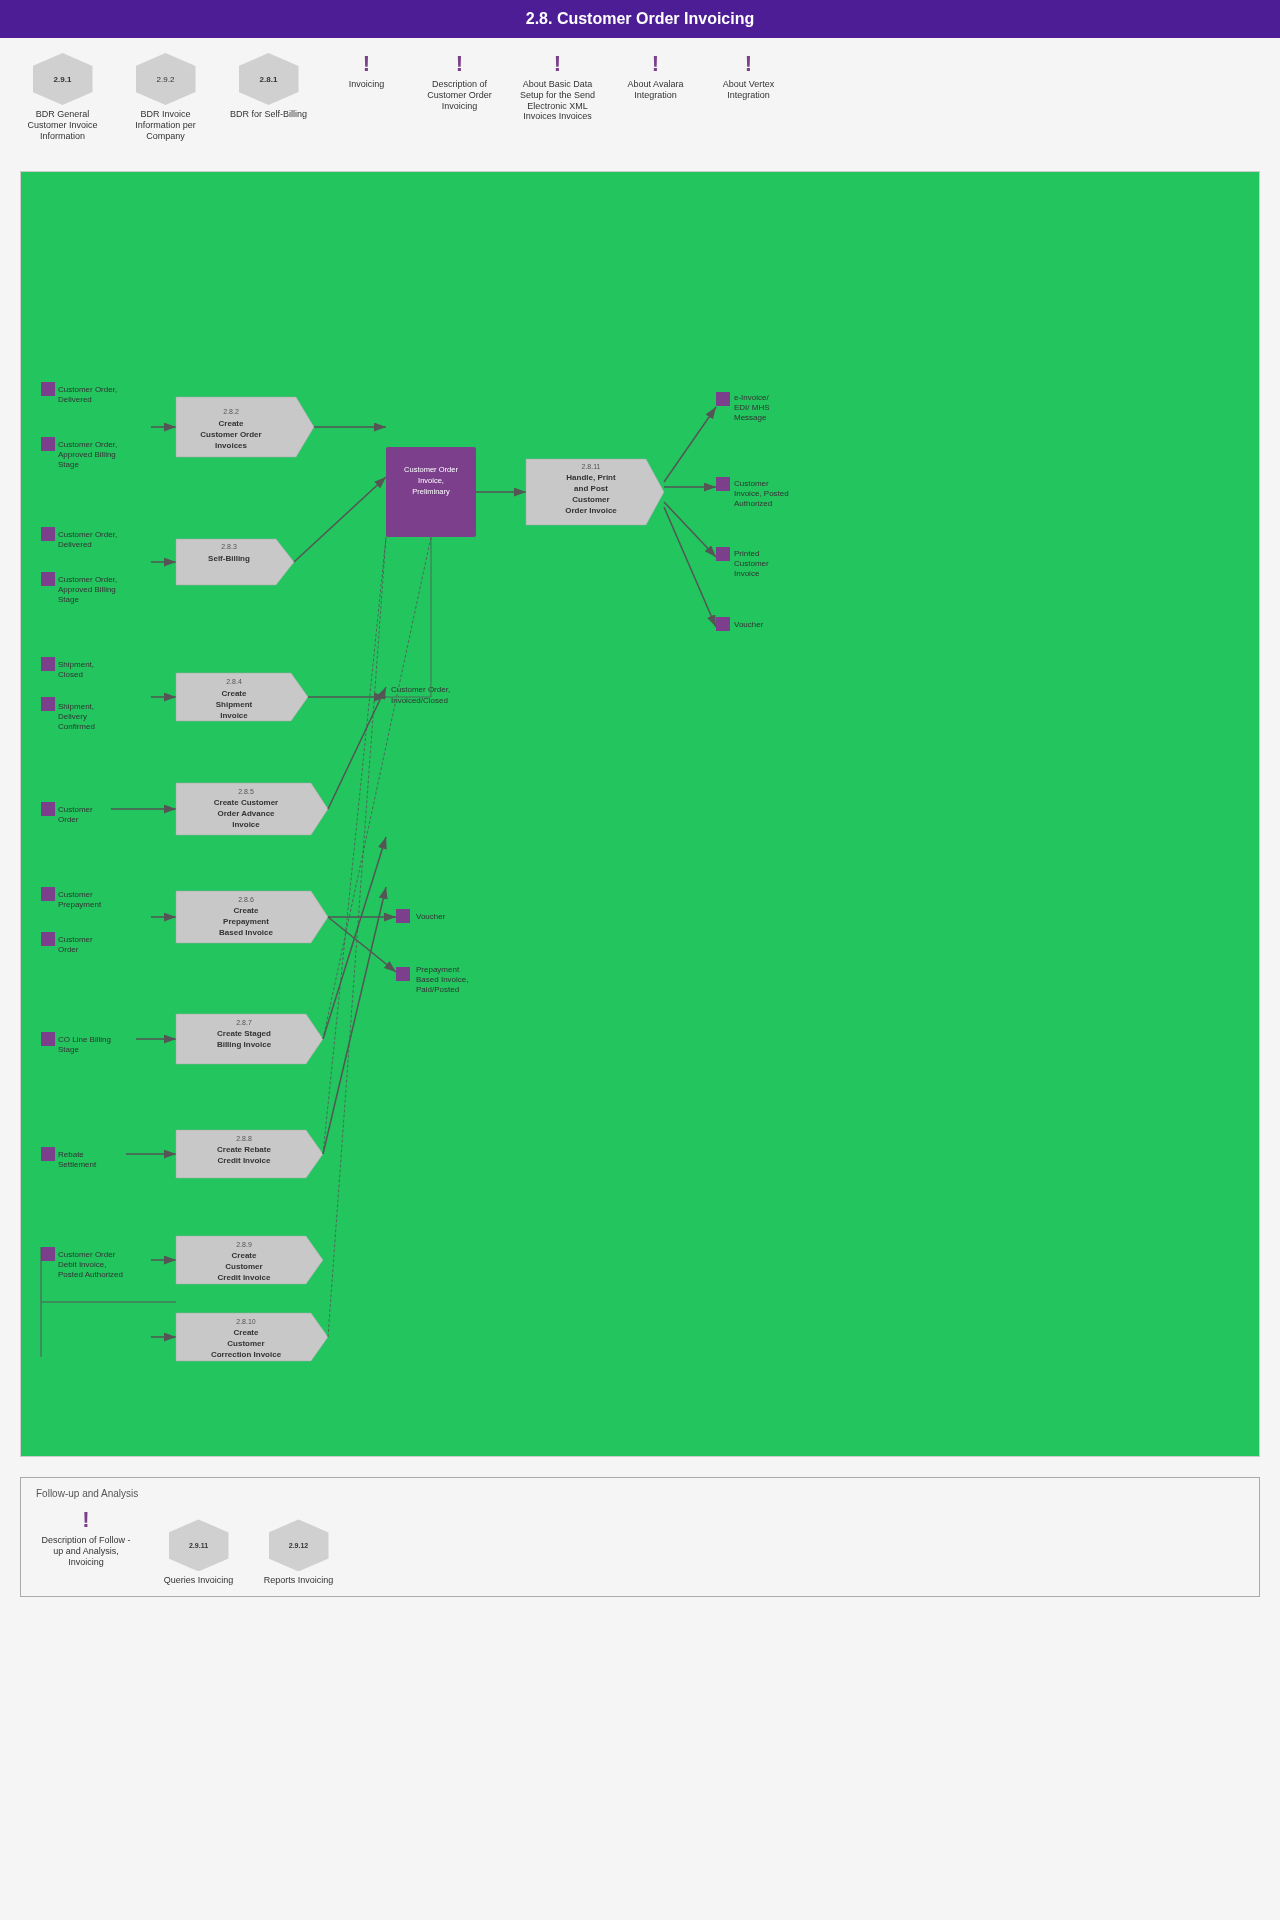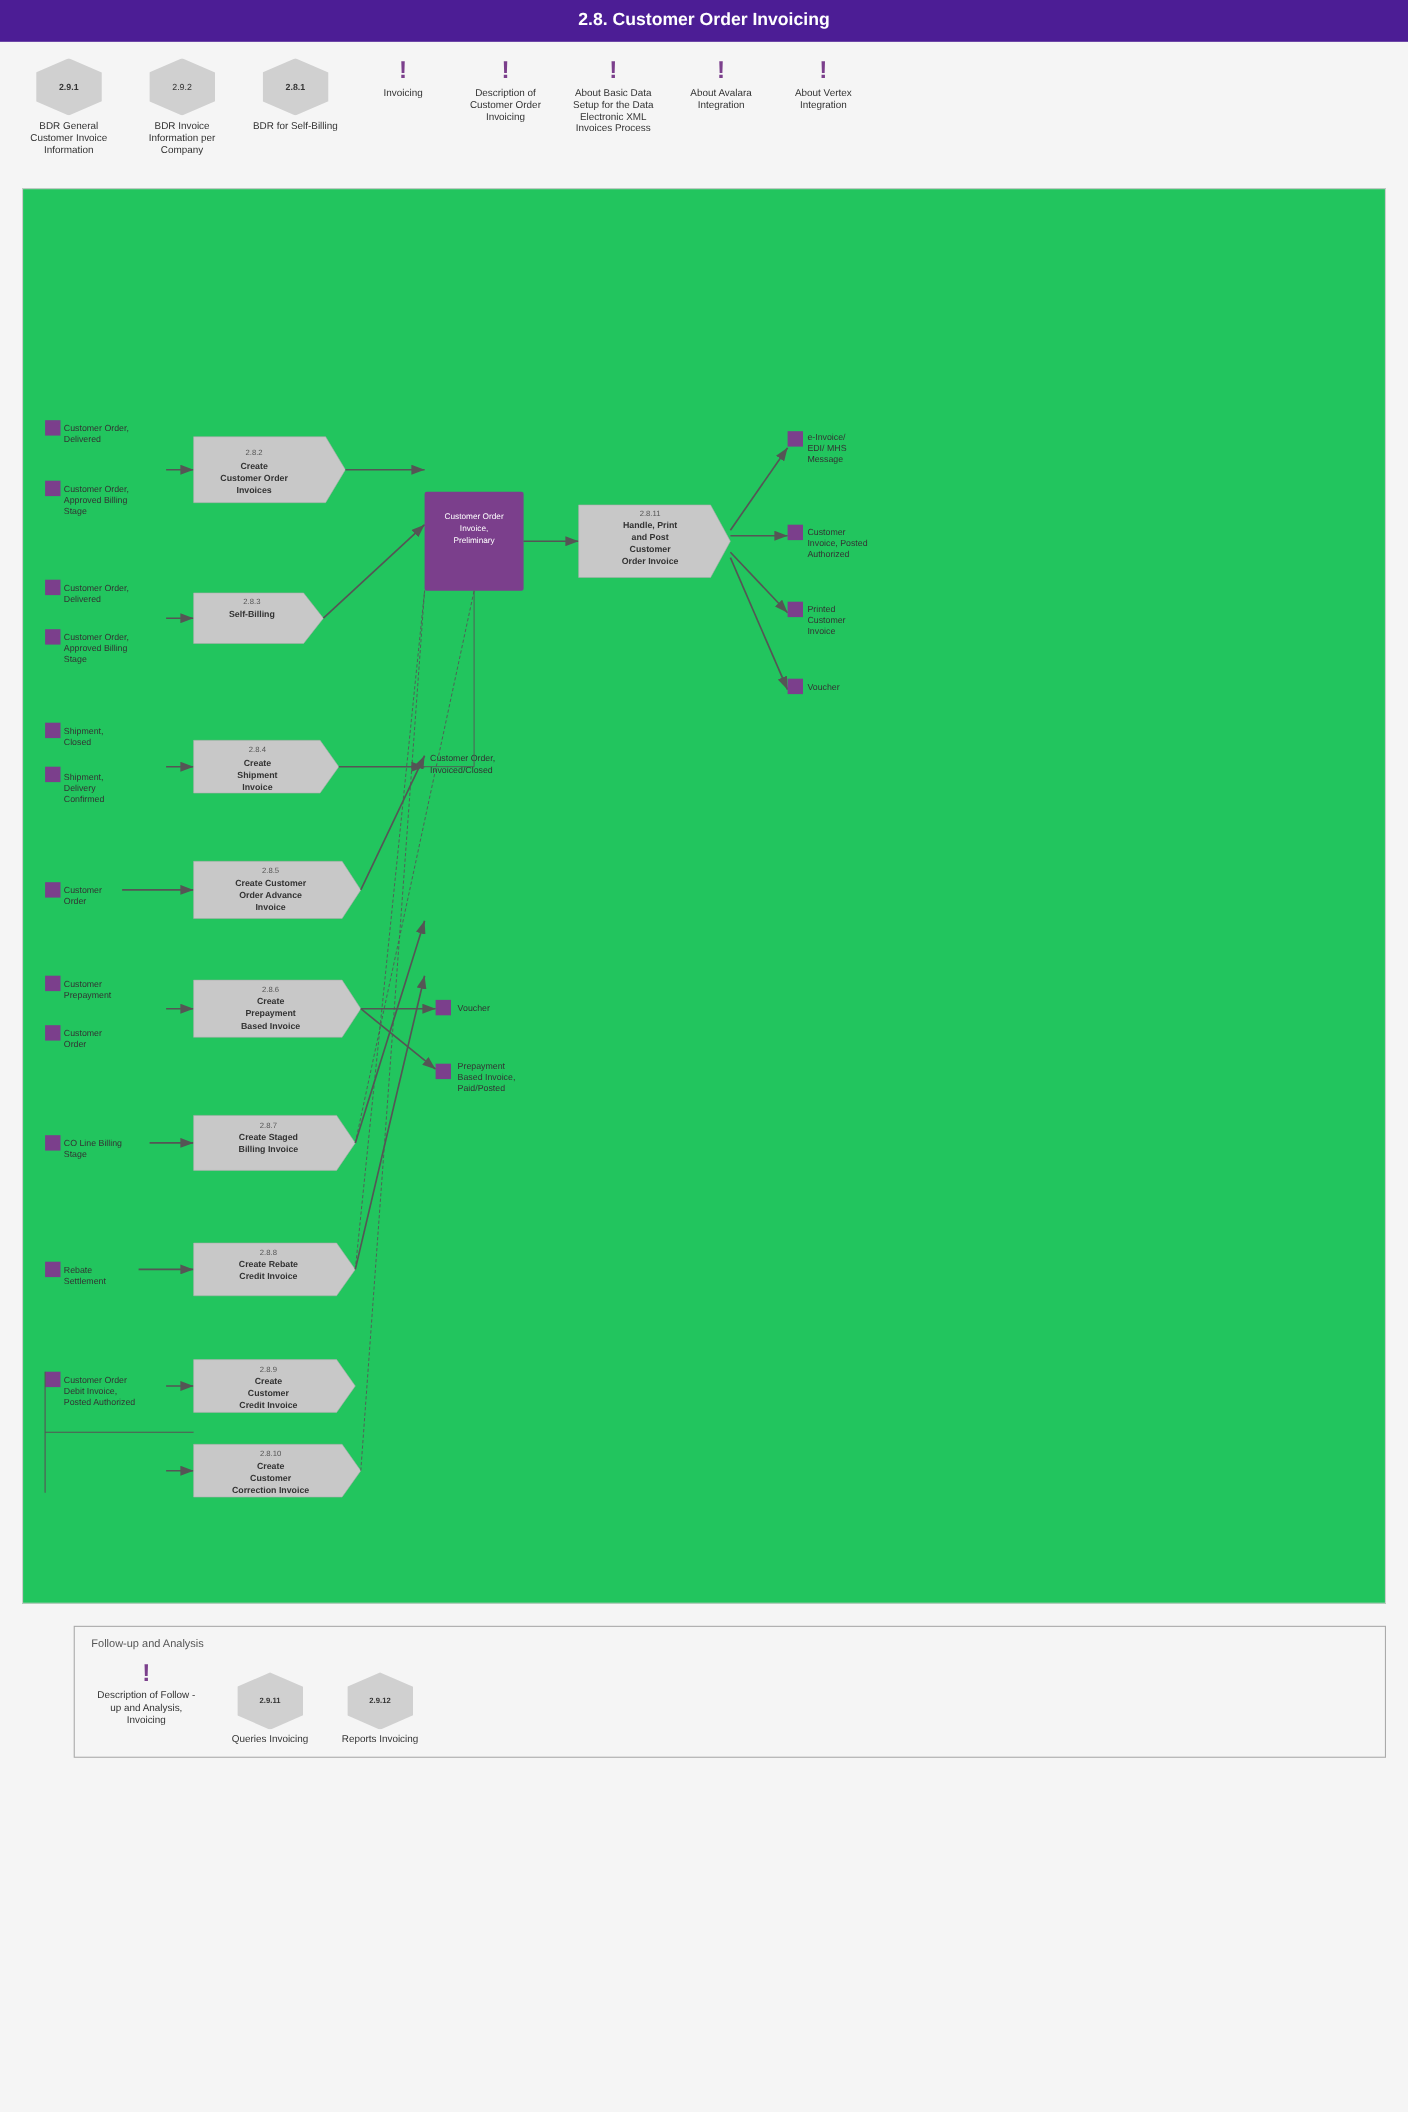--- a/index.html
+++ b/index.html
@@ -80,21 +80,20 @@
       padding: 15px;
       margin-bottom: 20px;
       position: relative;
     }
 
     
     .followup-section {
       border: 1px solid #aaa;
       padding: 10px 15px;
       margin-top: 10px;
-      margin-left: 47px;
     }
 
     .section-label {
       font-size: 10px;
       color: #555;
       margin-bottom: 10px;
     }
 
     .followup-content {
       display: flex;
@@ -155,21 +154,21 @@
       <div class="ref-label">Invoicing</div>
     </div>
 
     <div class="exclamation-ref">
       <div class="exclamation-icon">!</div>
       <div class="ref-label">Description of Customer Order Invoicing</div>
     </div>
 
     <div class="exclamation-ref" style="width:85px;">
       <div class="exclamation-icon">!</div>
-      <div class="ref-label">About Basic Data Setup for the Data Electronic XML Invoices Process</div>
+      <div class="ref-label">About Basic Data Setup for the Send Electronic XML Invoices Invoices</div>
     </div>
 
     <div class="exclamation-ref">
       <div class="exclamation-icon">!</div>
       <div class="ref-label">About Avalara Integration</div>
     </div>
 
     <div class="exclamation-ref">
       <div class="exclamation-icon">!</div>
       <div class="ref-label">About Vertex Integration</div>

